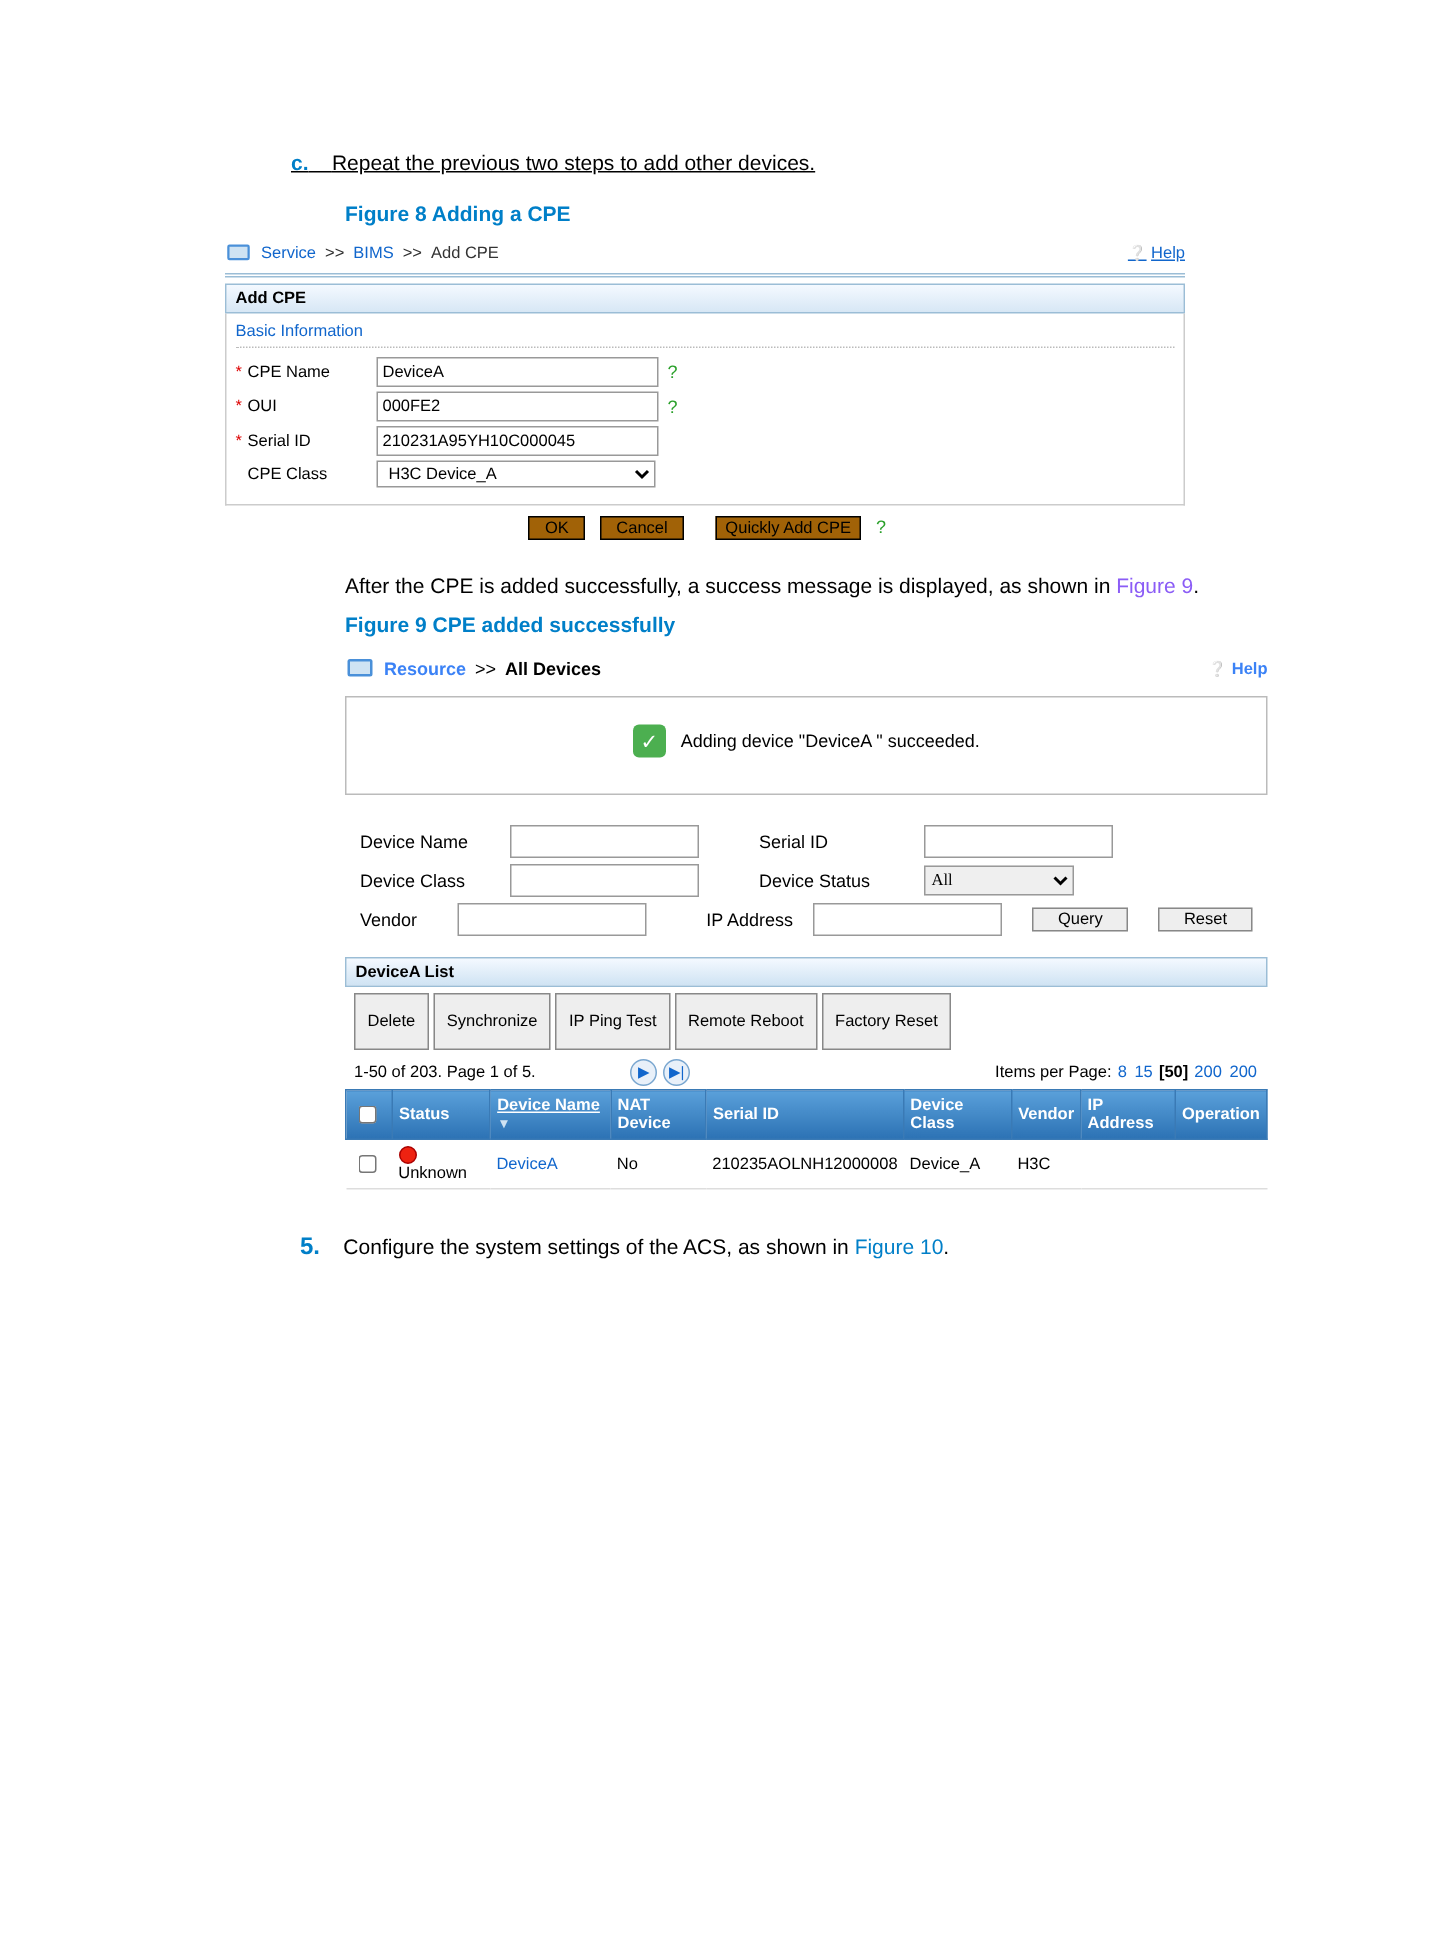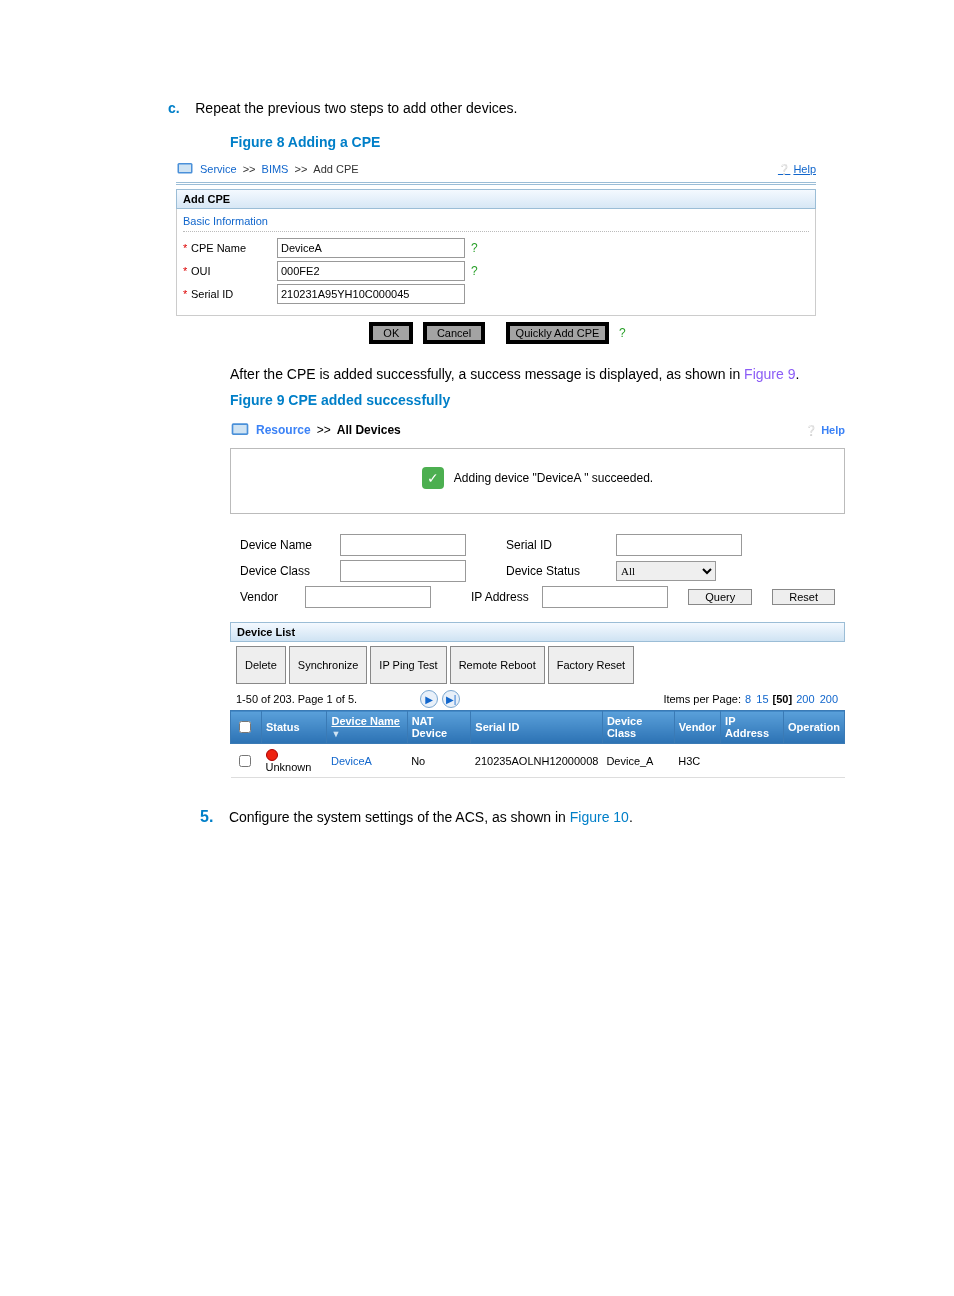--- a/index.html
+++ b/index.html
@@ -3,31 +3,31 @@
 <meta charset="utf-8">
 <style>
   body {
     font-family: Arial, Helvetica, sans-serif;
     font-size: 13px;
     color: #000;
     background: #fff;
     margin: 0;
     padding: 40px 90px 40px 90px;
   }
-  .step-line { margin: 60px 0 18px 78px; font-size: 14px; }
+  .step-line { margin: 60px 0 18px 104px; font-size: 14px; text-decoration: underline; }
   .step-b    { color:#007fc8; font-weight:bold; }
   .step-num  { color:#007fc8; font-weight:bold; font-size:16px; }
   .step5-line{ margin: 30px 0 0 110px; font-size:14px; }
   .step5-line .xref { color:#007fc8; }
   .fig-title { color:#007fc8; font-weight:bold; font-size:14px; margin: 6px 0 8px 140px;}
   .after-text{ margin: 22px 0 10px 140px; font-size:14px; }
   .after-text .xref { color:#8b5cf6; }
 
   
-  .fig8 { margin-left:86px; width:640px; border:0; }
+  .fig8 { margin-left:60px; width:640px; border:0; }
   .crumb-row { display:flex; align-items:center; justify-content:space-between; font-size:11px; padding:2px 0; }
   .crumb-left { display:flex; align-items:center; gap:6px; }
   .crumb-left svg { width:18px; height:18px; }
   .crumb-left a { color:#1166cc; text-decoration:none; }
   .crumb-left .sep { color:#333; }
   .crumb-left .last { color:#333; }
   .help-link { color:#1166cc; font-size:11px; display:flex; align-items:center; gap:3px;}
   .help-link::before{content:"❔"; font-size:10px;}
   .hr1 { border:none; border-top:1px solid #9bbdd6; margin:2px 0 1px 0;}
   .hr2 { border:none; border-top:1px solid #9bbdd6; margin:0 0 4px 0;}
@@ -42,21 +42,21 @@
   .form-row { display:flex; align-items:center; font-size:11px; margin:3px 0;}
   .req { color:#d00; width:8px; }
   .lbl { width:86px;}
   .txt-in, .sel-in {
     font-size:11px; height:18px; width:180px;
     border:1px solid #999; background:#fff; padding:0 3px;
   }
   .sel-in { width:186px; }
   .q-icon { margin-left:6px; color:#2aa02a; font-size:12px; }
   .btn-row { text-align:center; margin-top:6px;}
-  .btn { font-size:11px; padding:1px 10px; background:#a3a3a3; border:4px solid #000000; margin:0 3px; }
+  .btn { font-size:11px; padding:1px 10px; background:#a16207; border:1px solid #000000; margin:0 3px; }
   .btn.qadd { padding:1px 6px; }
   .btn-q-icon { color:#2aa02a; font-size:12px; margin-left:3px;}
 
   
   .fig9 { margin-left:140px; width:615px; }
   .crumb9 { display:flex; align-items:center; justify-content:space-between; font-size:12px; padding:4px 0;}
   .crumb9 .left { display:flex; align-items:center; gap:6px;}
   .crumb9 a { color:#3b82f6; font-weight:bold; text-decoration:none;}
   .crumb9 .cur { color:#000; font-weight:bold;}
   .crumb9 svg { width:20px; height:20px;}
@@ -132,20 +132,27 @@
       <span class="req">*</span>
       <span class="lbl">OUI</span>
       <input class="txt-in" value="000FE2" style="">
       <span class="q-icon">?</span>
     </div>
     <div class="form-row">
       <span class="req">*</span>
       <span class="lbl">Serial ID</span>
       <input class="txt-in" value="210231A95YH10C000045" style="">
     </div>
+    <div class="form-row">
+      <span class="req"></span>
+      <span class="lbl">CPE Class</span>
+      <select class="sel-in">
+        <option>H3C Device_A</option>
+      </select>
+    </div>
   </div>
   <div class="btn-row">
     <button class="btn">OK</button>
     <button class="btn">Cancel</button>
     &nbsp;&nbsp;
     <button class="btn qadd">Quickly Add CPE</button>
     <span class="btn-q-icon">?</span>
   </div>
 </div>
 
@@ -195,21 +202,21 @@
     <div class="q-row">
       <span class="ql">Vendor</span>
       <input class="q-in" style="">
       <span class="qr">IP Address</span>
       <input class="q-in" style="">
       <button class="q-btn">Query</button>
       <button class="q-btn">Reset</button>
     </div>
   </div>
 
-  <div class="bar">Device List</div>
+  <div class="bar">DeviceA List</div>
   <div class="dl-toolbar">
     <button class="dl-btn">Delete</button>
     <button class="dl-btn">Synchronize</button>
     <button class="dl-btn">IP Ping Test</button>
     <button class="dl-btn">Remote Reboot</button>
     <button class="dl-btn">Factory Reset</button>
   </div>
   <div class="pager-row">
     <span>
       <span>1-50 of 203. Page 1 of 5.</span>

